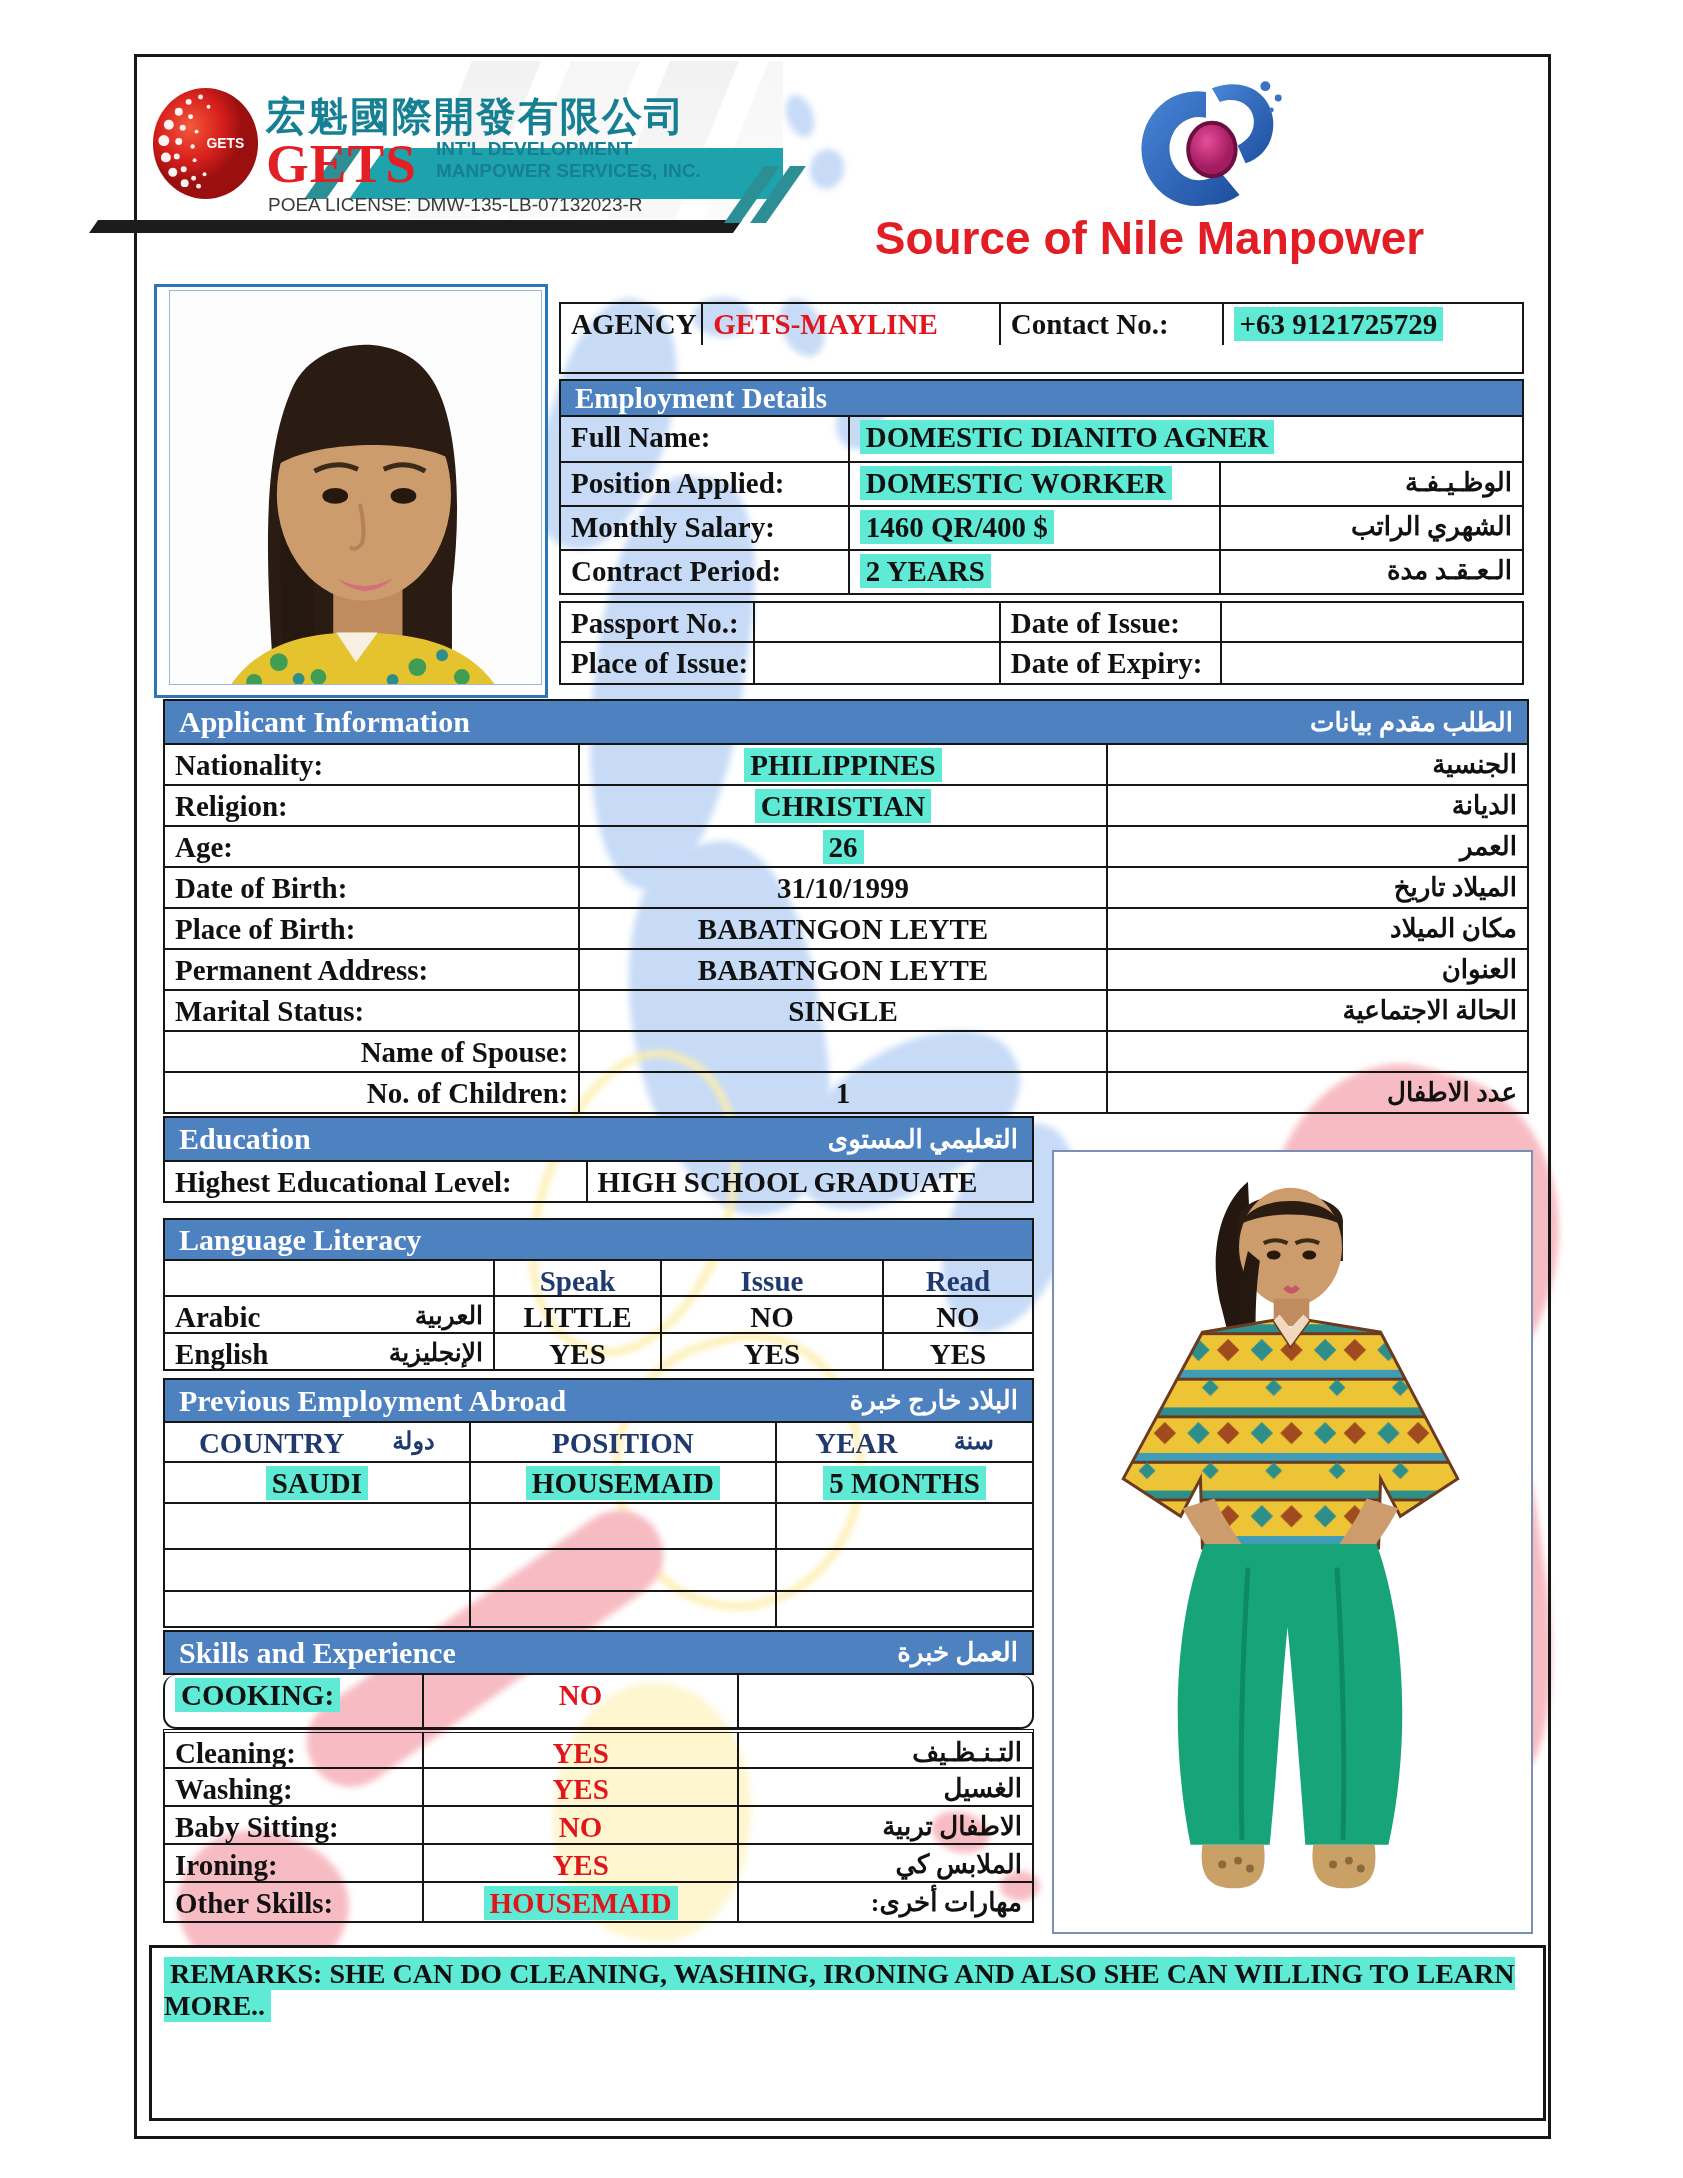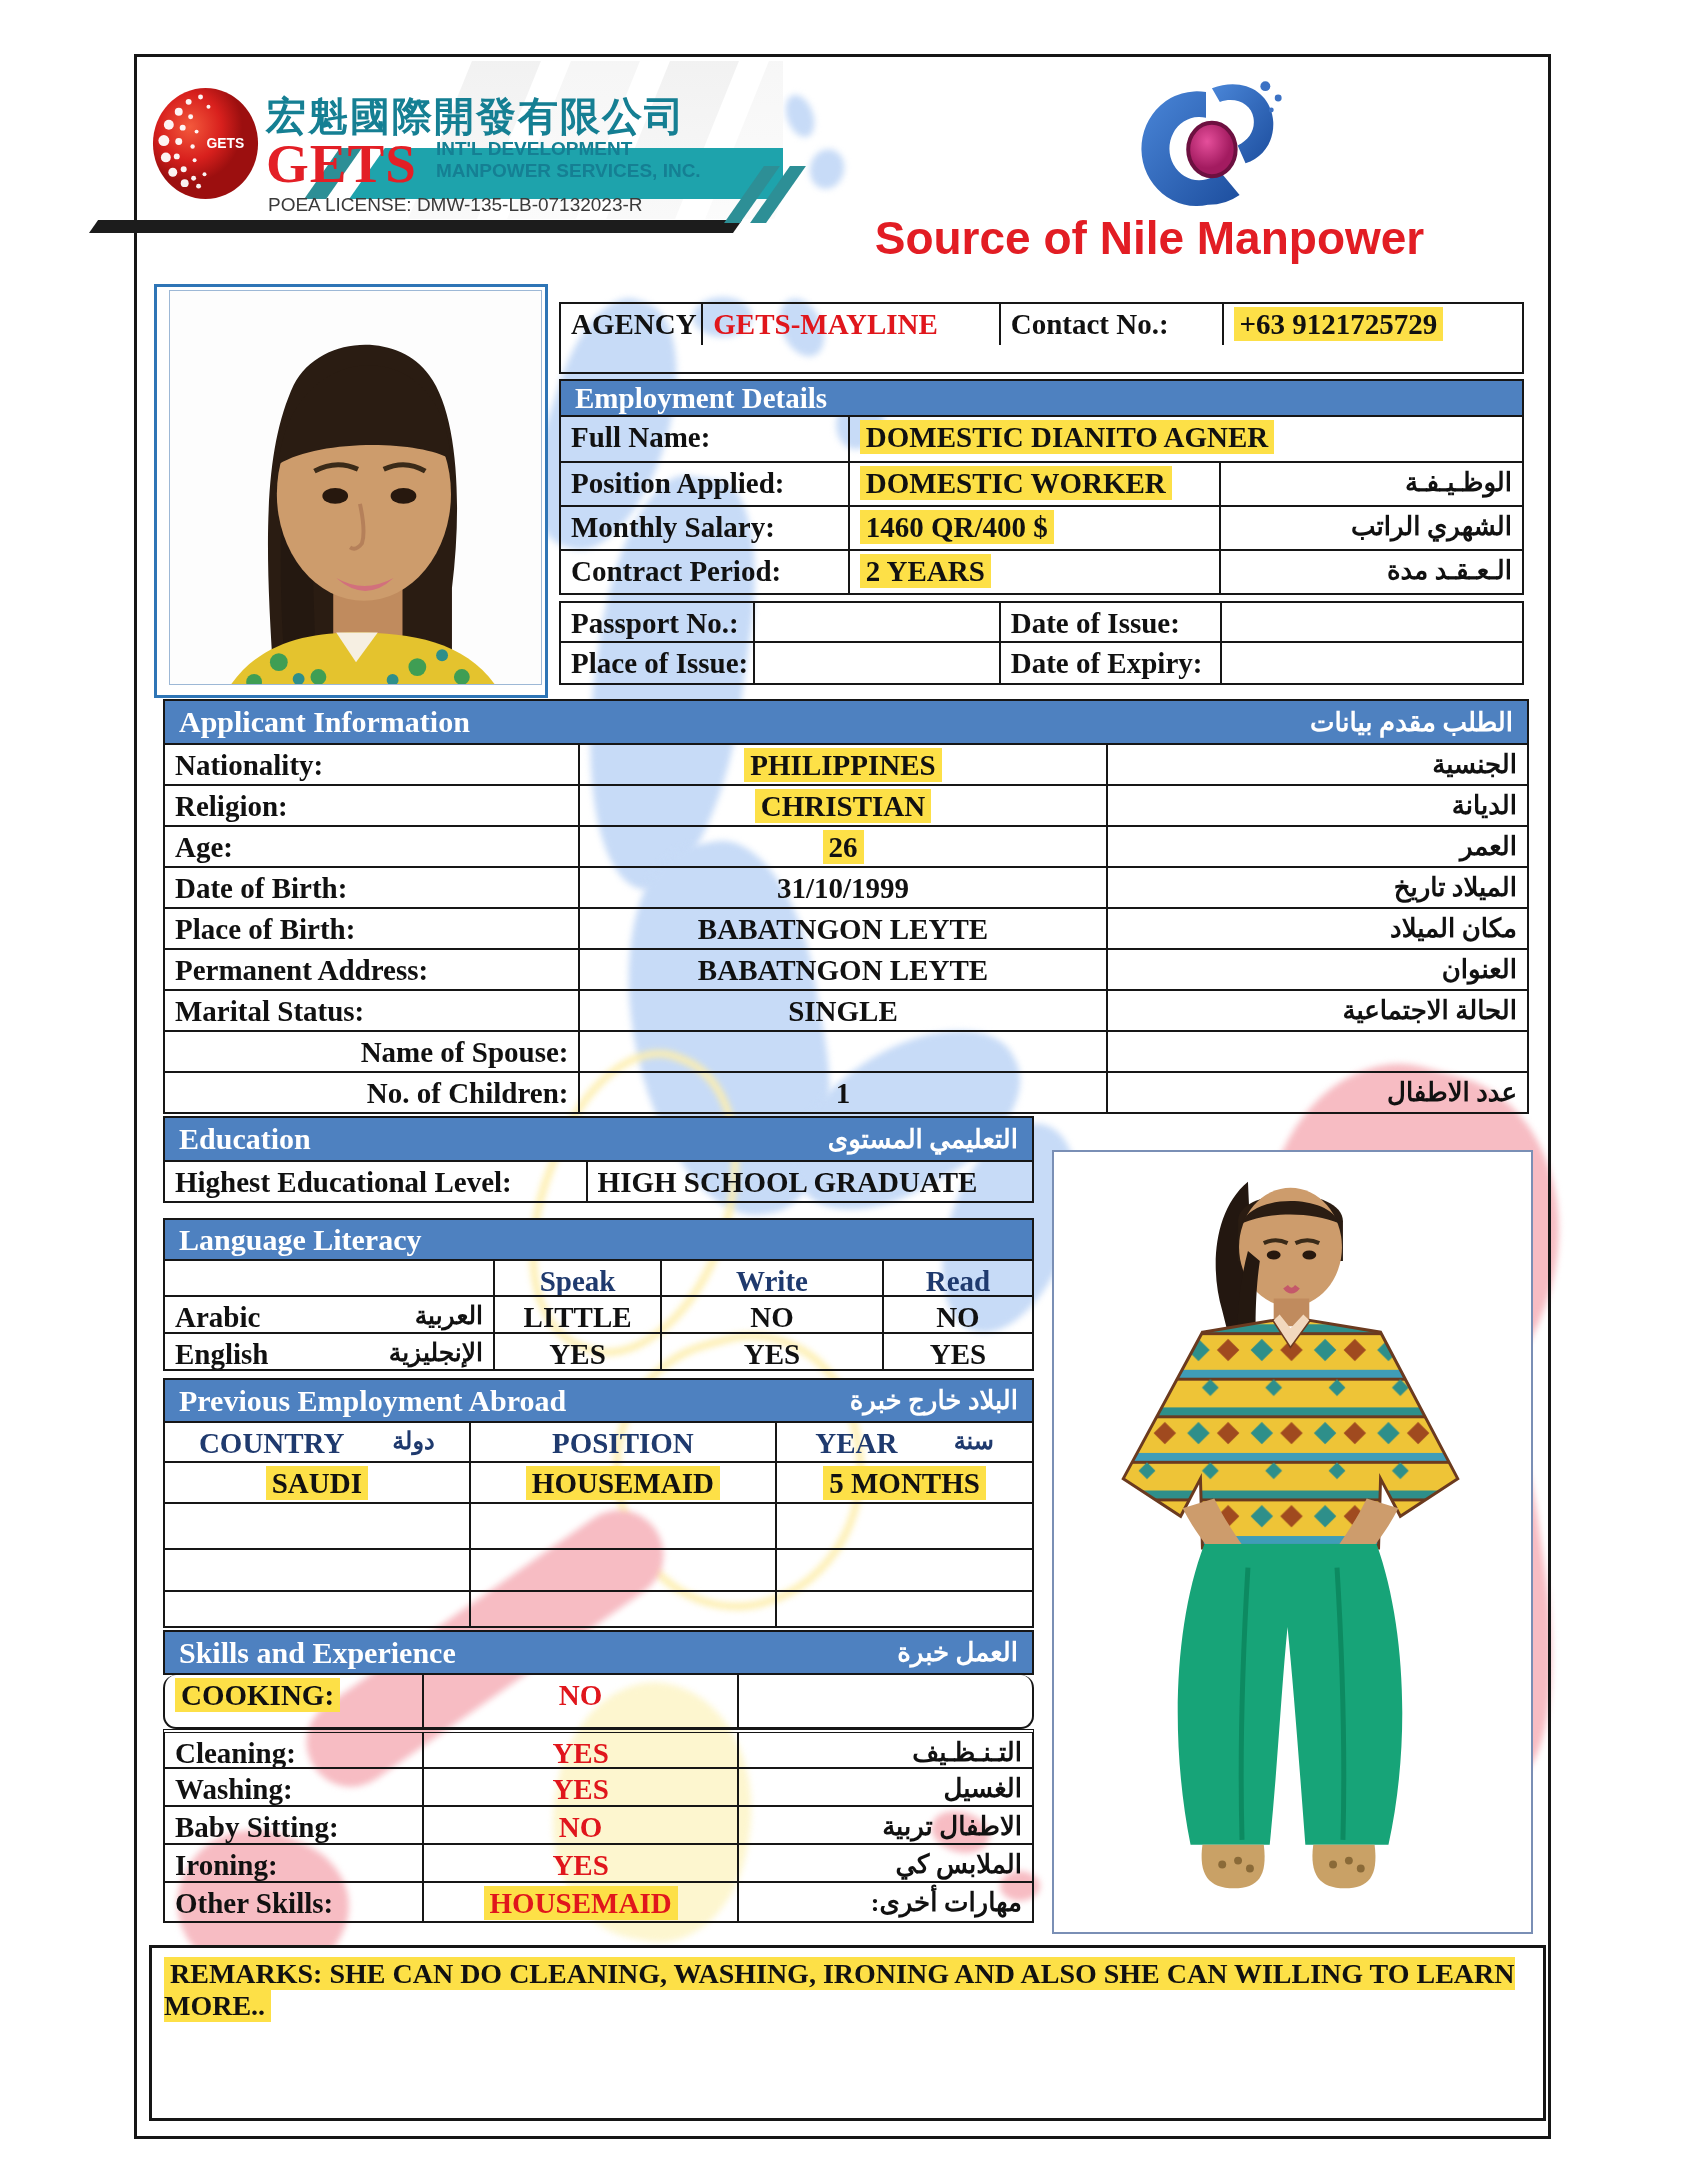--- a/index.html
+++ b/index.html
@@ -44,21 +44,21 @@
   .bar{background:#4e81c0;color:#fff;font-weight:bold;display:flex;justify-content:space-between;
        align-items:center;border:2px solid #161616;box-sizing:border-box;padding:0 14px;font-size:30px;}
   .bar .ar{font-size:26px;}
   .trow{display:flex;box-sizing:border-box;border:2px solid #161616;border-top:none;background:transparent;}
   .tcell{box-sizing:border-box;border-right:2px solid #161616;padding:4px 10px;font-weight:bold;
          font-size:29px;overflow:hidden;white-space:nowrap;}
   .tcell:last-child{border-right:none;}
   .lbl{text-align:left;}
   .ctr{text-align:center;}
   .arr{direction:rtl;text-align:right;font-size:26px;}
-  .hl{background:#fde047;padding:1px 6px;}
+  .hl{background:#5eead4;padding:1px 6px;}
   .red{color:#e0161c;}
   .navy{color:#1f3a6e;font-family:"Liberation Serif",serif;}
   .topalign{align-items:flex-start;}
 
   .remarks-box{left:149px;top:1945px;width:1391px;height:170px;border:3px solid #161616;background:#fff;}
   .remarks-text{position:absolute;left:12px;top:10px;font-size:28px;font-weight:bold;}
 </style>
 </head>
 <body>
 
@@ -311,21 +311,21 @@
     </div>
   </div>
 
   <div class="abs" style="left:163px;top:1218px;width:871px;">
     <div class="bar" style="height:43px;">
       <span>Language Literacy</span>
     </div>
     <div class="trow" style="height:36px;">
       <div class="tcell" style="width:332px;"></div>
       <div class="tcell ctr navy" style="width:168px;">Speak</div>
-      <div class="tcell ctr navy" style="width:223px;">Write</div>
+      <div class="tcell ctr navy" style="width:223px;">Issue</div>
       <div class="tcell ctr navy" style="width:149px;">Read</div>
     </div>
     <div class="trow" style="height:37px;">
       <div class="tcell lbl" style="width:332px;display:flex;justify-content:space-between;">
         <span>Arabic</span>
         <span dir="rtl" style="font-size:25px;">العربية</span>
       </div>
       <div class="tcell ctr" style="width:168px;">LITTLE</div>
       <div class="tcell ctr" style="width:223px;">NO</div>
       <div class="tcell ctr" style="width:149px;">NO</div>

